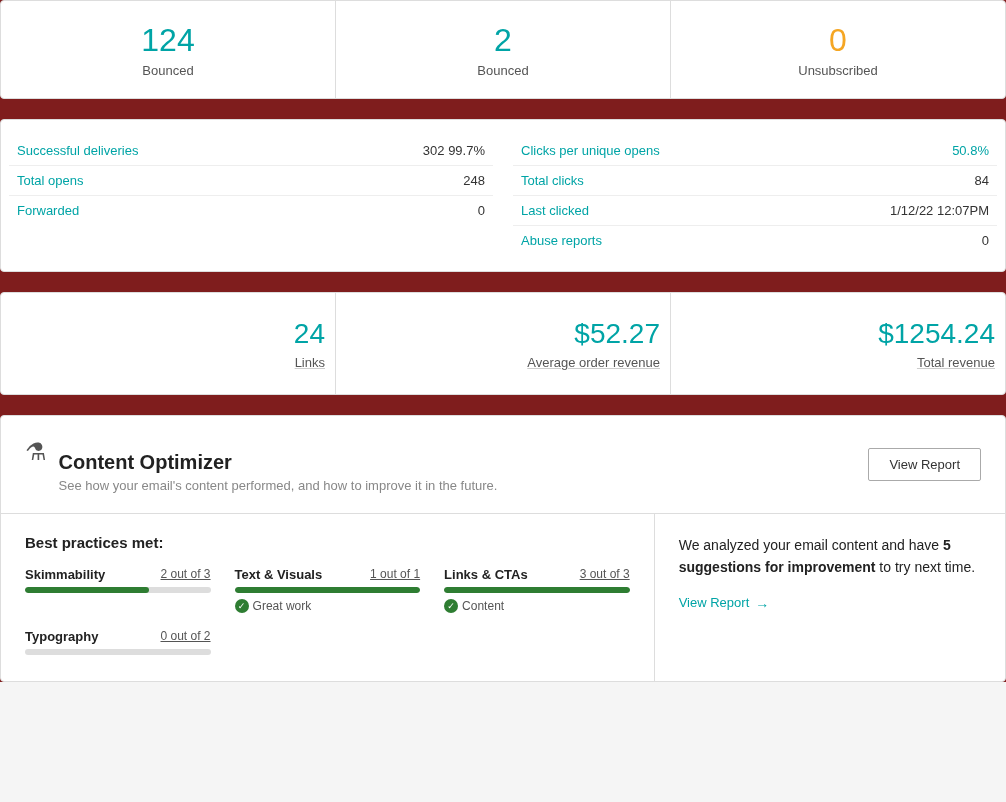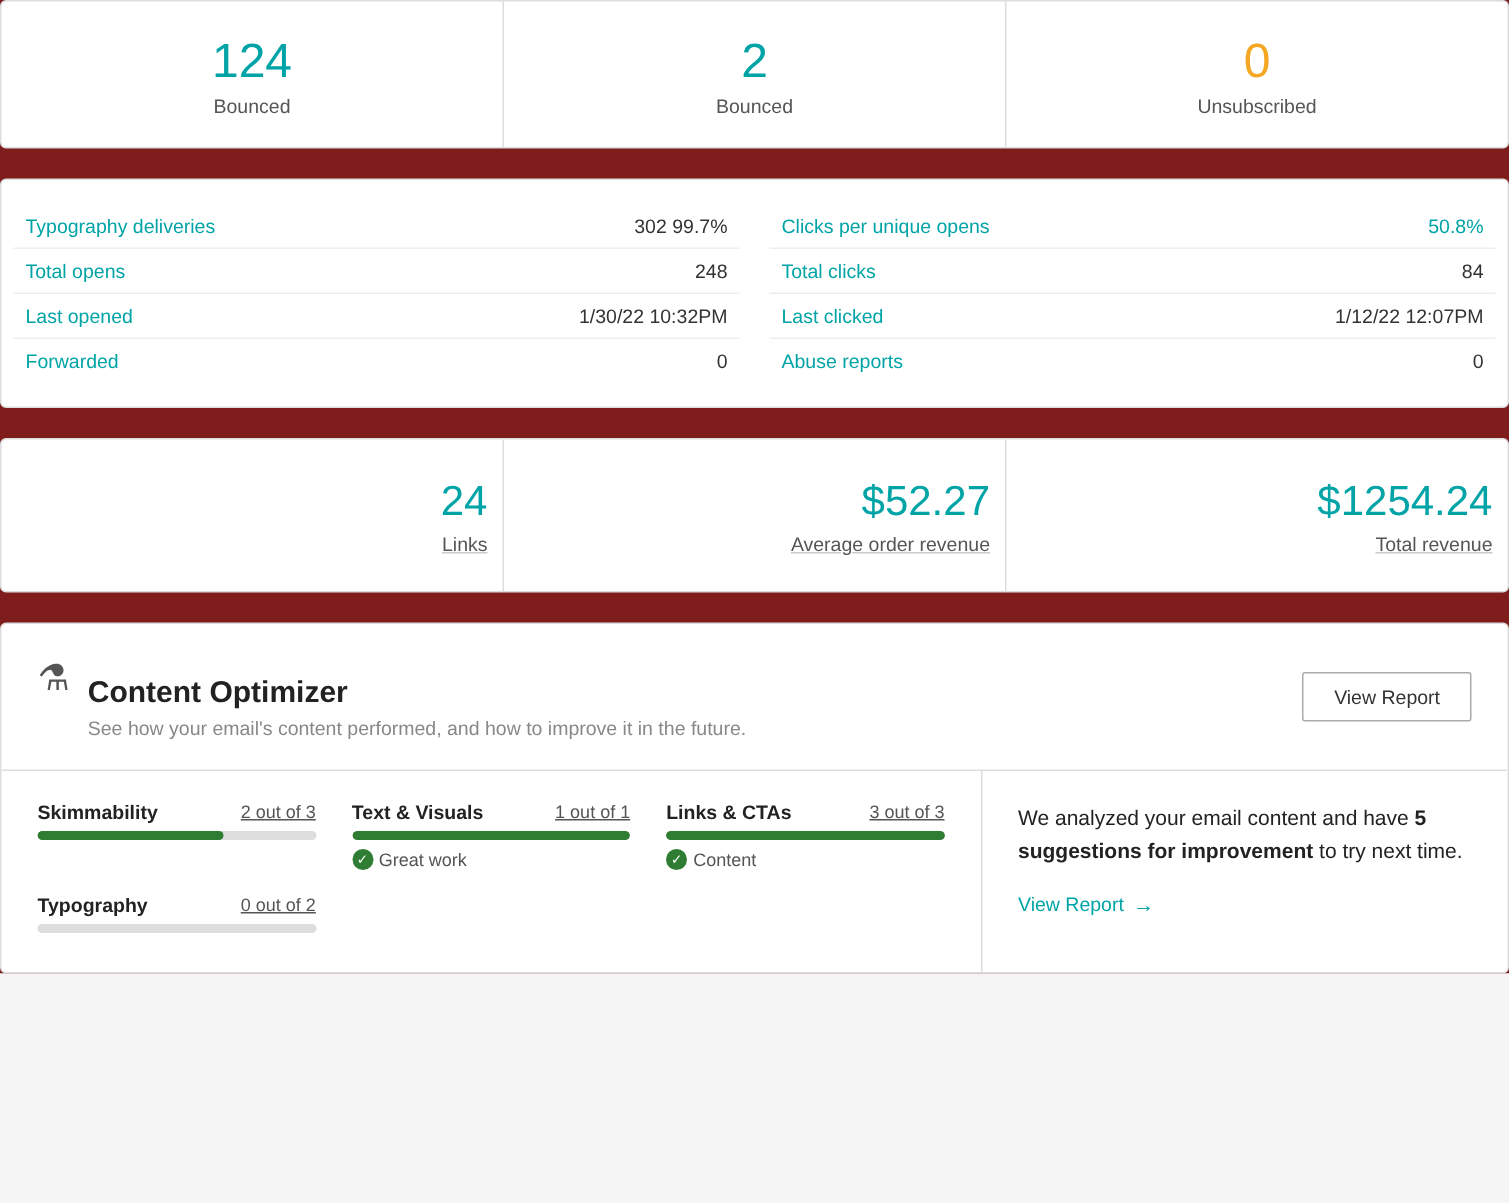--- a/index.html
+++ b/index.html
@@ -251,30 +251,26 @@
     </div>
     <div class="stat-cell">
       <div class="stat-number orange">0</div>
       <div class="stat-label">Unsubscribed</div>
     </div>
   </div>
 
   <div class="metrics-section">
     <div class="metrics-col">
       <div class="metric-row">
-        <span class="metric-label">Typography deliveries</span>
+        <span class="metric-label">Successful deliveries</span>
         <span class="metric-value">302  99.7%</span>
       </div>
       <div class="metric-row">
         <span class="metric-label">Total opens</span>
         <span class="metric-value">248</span>
-      </div>
-      <div class="metric-row">
-        <span class="metric-label">Last opened</span>
-        <span class="metric-value">1/30/22 10:32PM</span>
       </div>
       <div class="metric-row">
         <span class="metric-label">Forwarded</span>
         <span class="metric-value">0</span>
       </div>
     </div>
     <div class="metrics-col">
       <div class="metric-row">
         <span class="metric-label">Clicks per unique opens</span>
         <span class="metric-value teal">50.8%</span>
@@ -316,20 +312,21 @@
         <div class="optimizer-title-text">
           <h2>Content Optimizer</h2>
           <div class="optimizer-subtitle">See how your email's content performed, and how to improve it in the future.</div>
         </div>
       </div>
       <button class="view-report-btn">View Report</button>
     </div>
 
     <div class="optimizer-body">
       <div class="practices-panel">
+        <div class="practices-title">Best practices met:</div>
         <div class="practices-grid" id="practices-grid">
 
         <div class="practice-item">
               <div class="practice-header">
                 <span class="practice-name">Skimmability</span>
                 <span class="practice-score">2 out of 3</span>
               </div>
               <div class="progress-bar-bg">
                 <div class="progress-bar-fill" style="width: 67%;"></div>
               </div>

